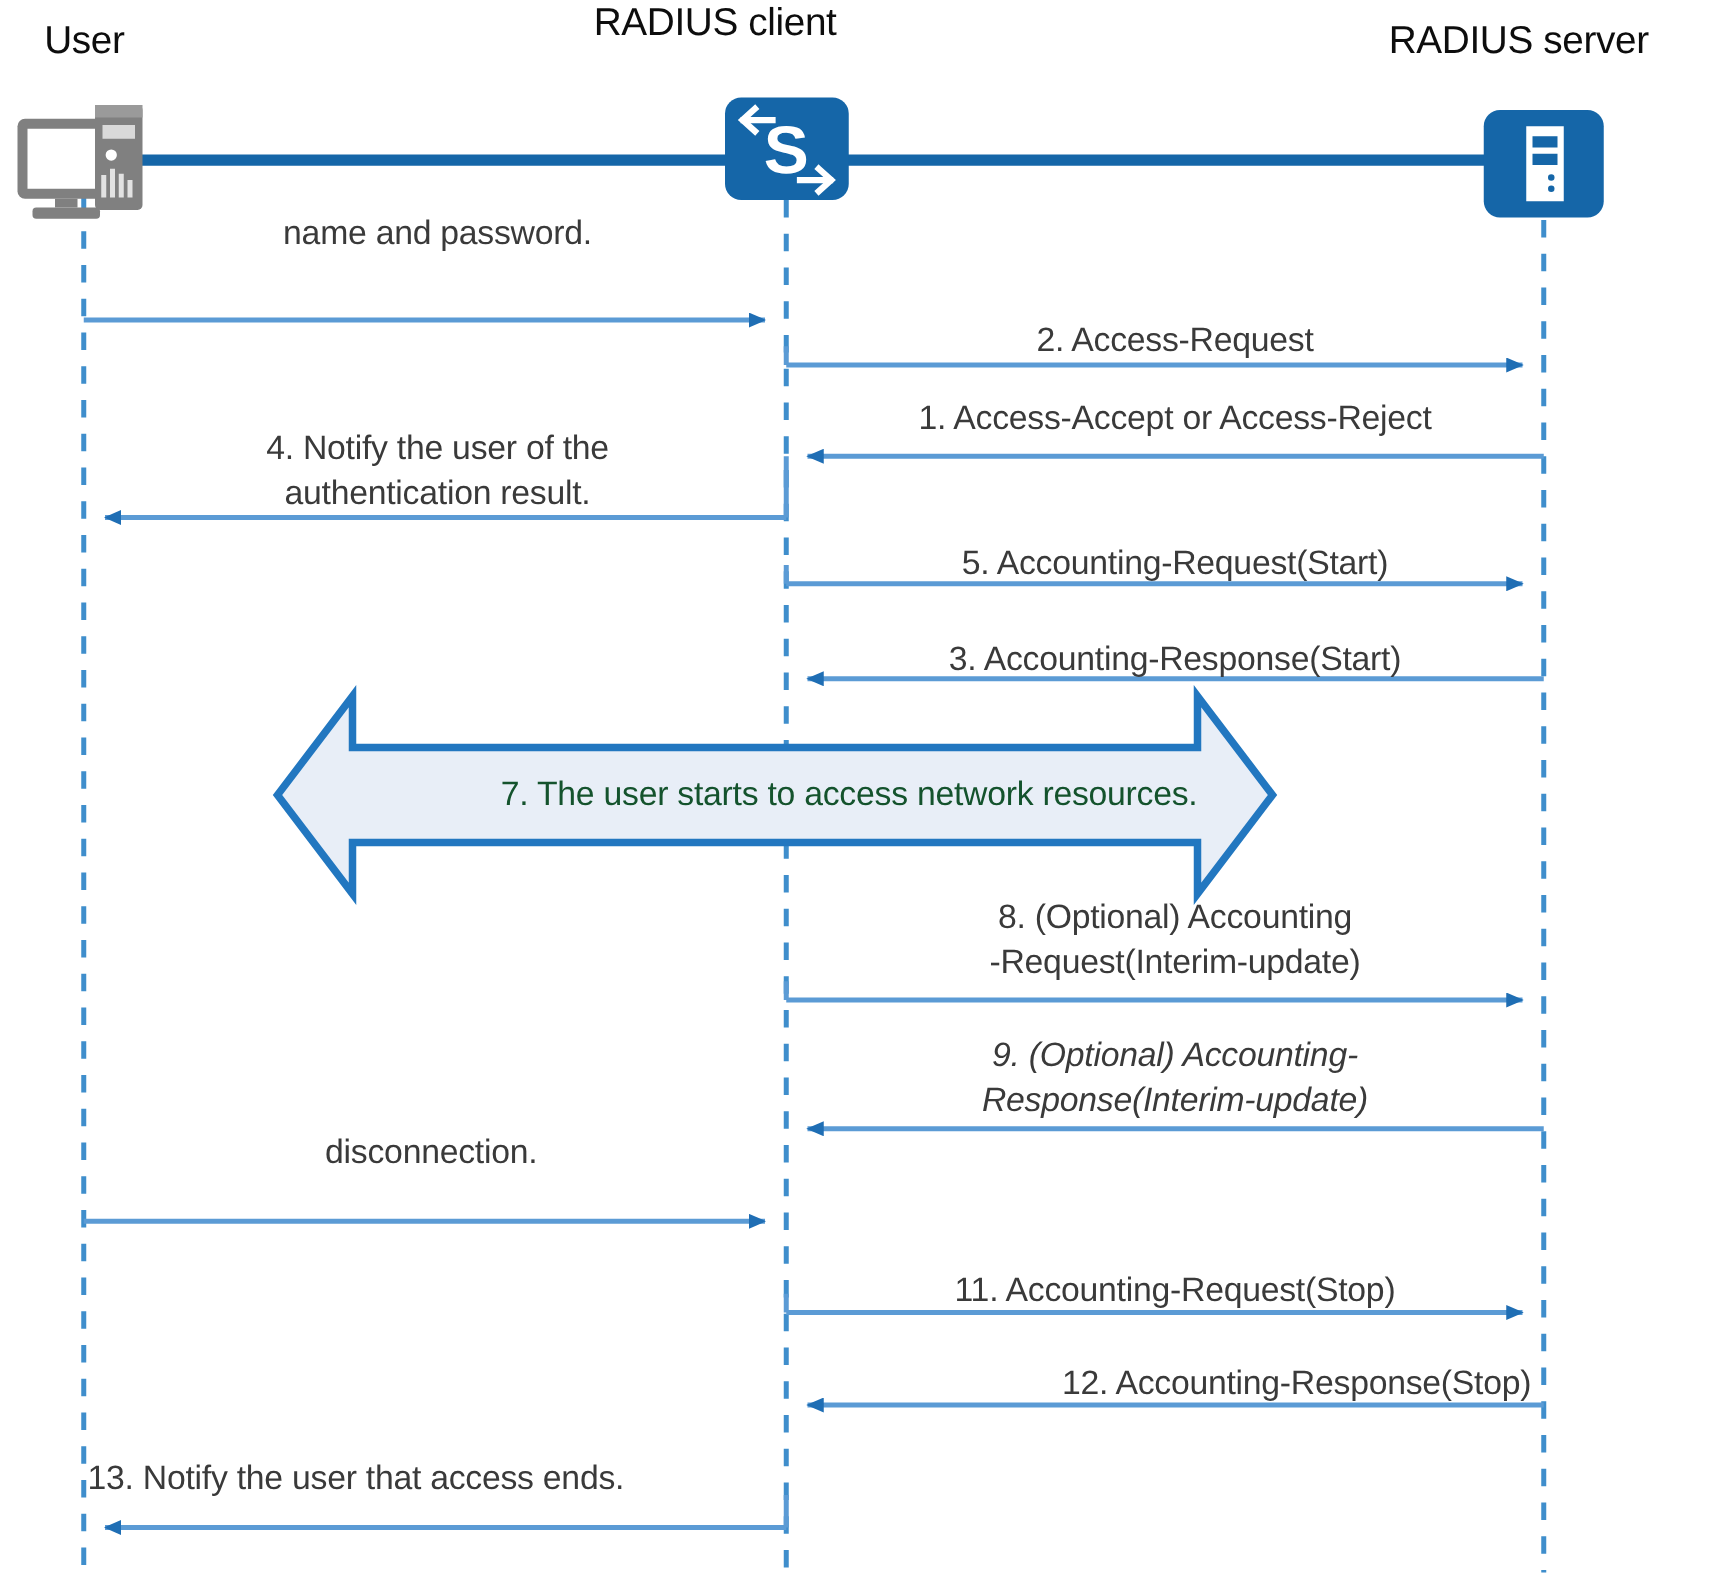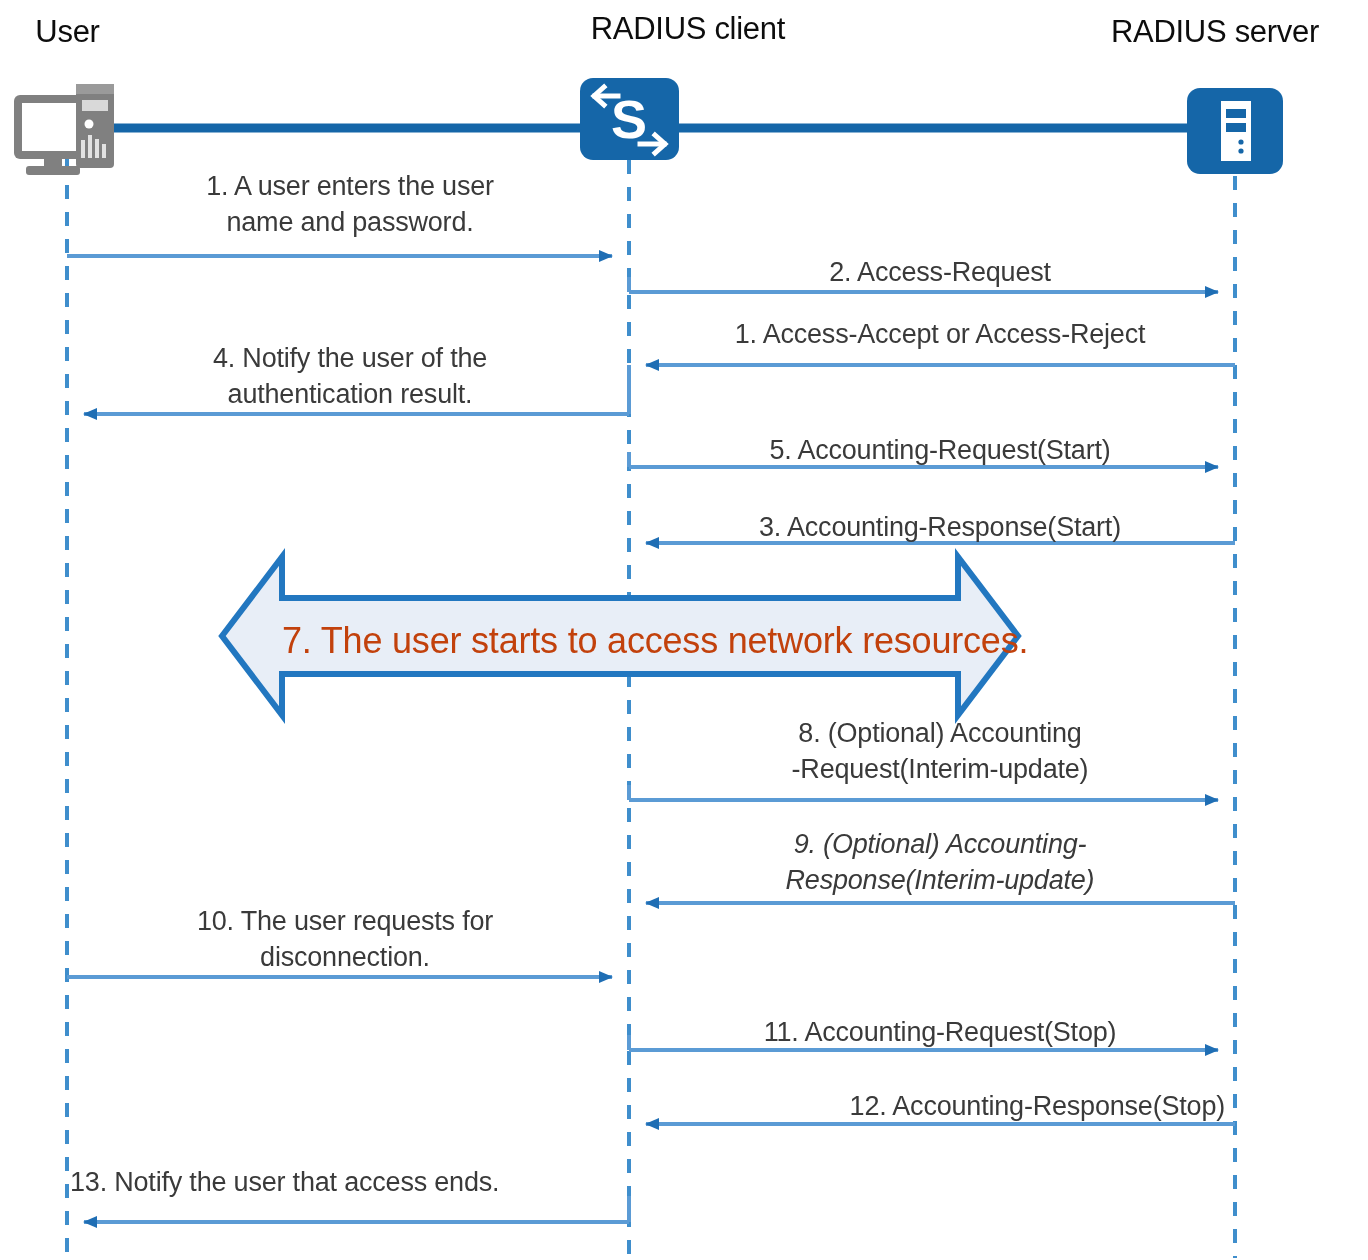--- a/index.html
+++ b/index.html
@@ -40,22 +40,22 @@
     white-space: nowrap;
     text-align: center;
     line-height: 1.33;
     letter-spacing: -0.2px;
   }
   .msg-label.two-line {
     line-height: 1.35;
   }
   .block-label {
     position: absolute;
-    font-size: 36px;
-    color: #c2410c;
+    font-size: 27px;
+    color: #14532d;
     white-space: nowrap;
     text-align: right;
     letter-spacing: -0.2px;
   }
 </style>
 </head>
 <body>
 
 <div id="diagram-root">
 
@@ -157,26 +157,25 @@
       <path d="M629,1222 L84,1222" marker-end="url(#ah-left)"></path>
       <path d="M629,1196 L629,1222"></path>
     </g>
 
     <path d="M222,636 L282,557 L282,598 L958,598 L958,557 L1018,636 L958,715 L958,674 L282,674 L282,715 Z" fill="#e8eef7" stroke="#2277c0" stroke-width="6" stroke-linejoin="miter"></path>
 
   </svg>
 
   <div class="actor-title" style="left:0; top:14px; width:135px; text-align:center;">User</div>
 
-  <div class="actor-title" style="left:475px; top:11px; width:310px; text-align:right;">RADIUS client</div>
+  <div class="actor-title" style="left:475px; top:0; width:310px; text-align:left;">RADIUS client</div>
 
   <div class="actor-title" style="left:1060px; top:14px; width:310px; text-align:center;">RADIUS server</div>
 
   <div class="msg-label two-line" style="left:155px; top:168px; width:390px;">
-    <div>1. A user enters the user</div>
     <div>name and password.</div>
   </div>
 
   <div class="msg-label" style="left:660px; top:255px; width:560px;">
     <div>2. Access-Request</div>
   </div>
 
   <div class="msg-label" style="left:655px; top:317px; width:570px;">
     <div>1. Access-Accept or Access-Reject</div>
   </div>
@@ -198,21 +197,20 @@
     <div>8. (Optional) Accounting</div>
     <div>-Request(Interim-update)</div>
   </div>
 
   <div class="msg-label two-line" style="left:660px; top:826px; width:560px;font-style:italic;">
     <div>9. (Optional) Accounting-</div>
     <div>Response(Interim-update)</div>
   </div>
 
   <div class="msg-label two-line" style="left:145px; top:903px; width:400px;">
-    <div>10. The user requests for</div>
     <div>disconnection.</div>
   </div>
 
   <div class="msg-label" style="left:660px; top:1015px; width:560px;">
     <div>11. Accounting-Request(Stop)</div>
   </div>
 
   <div class="msg-label" style="left:655px; top:1089px; width:570px;text-align:right;">
     <div>12. Accounting-Response(Stop)</div>
   </div>

